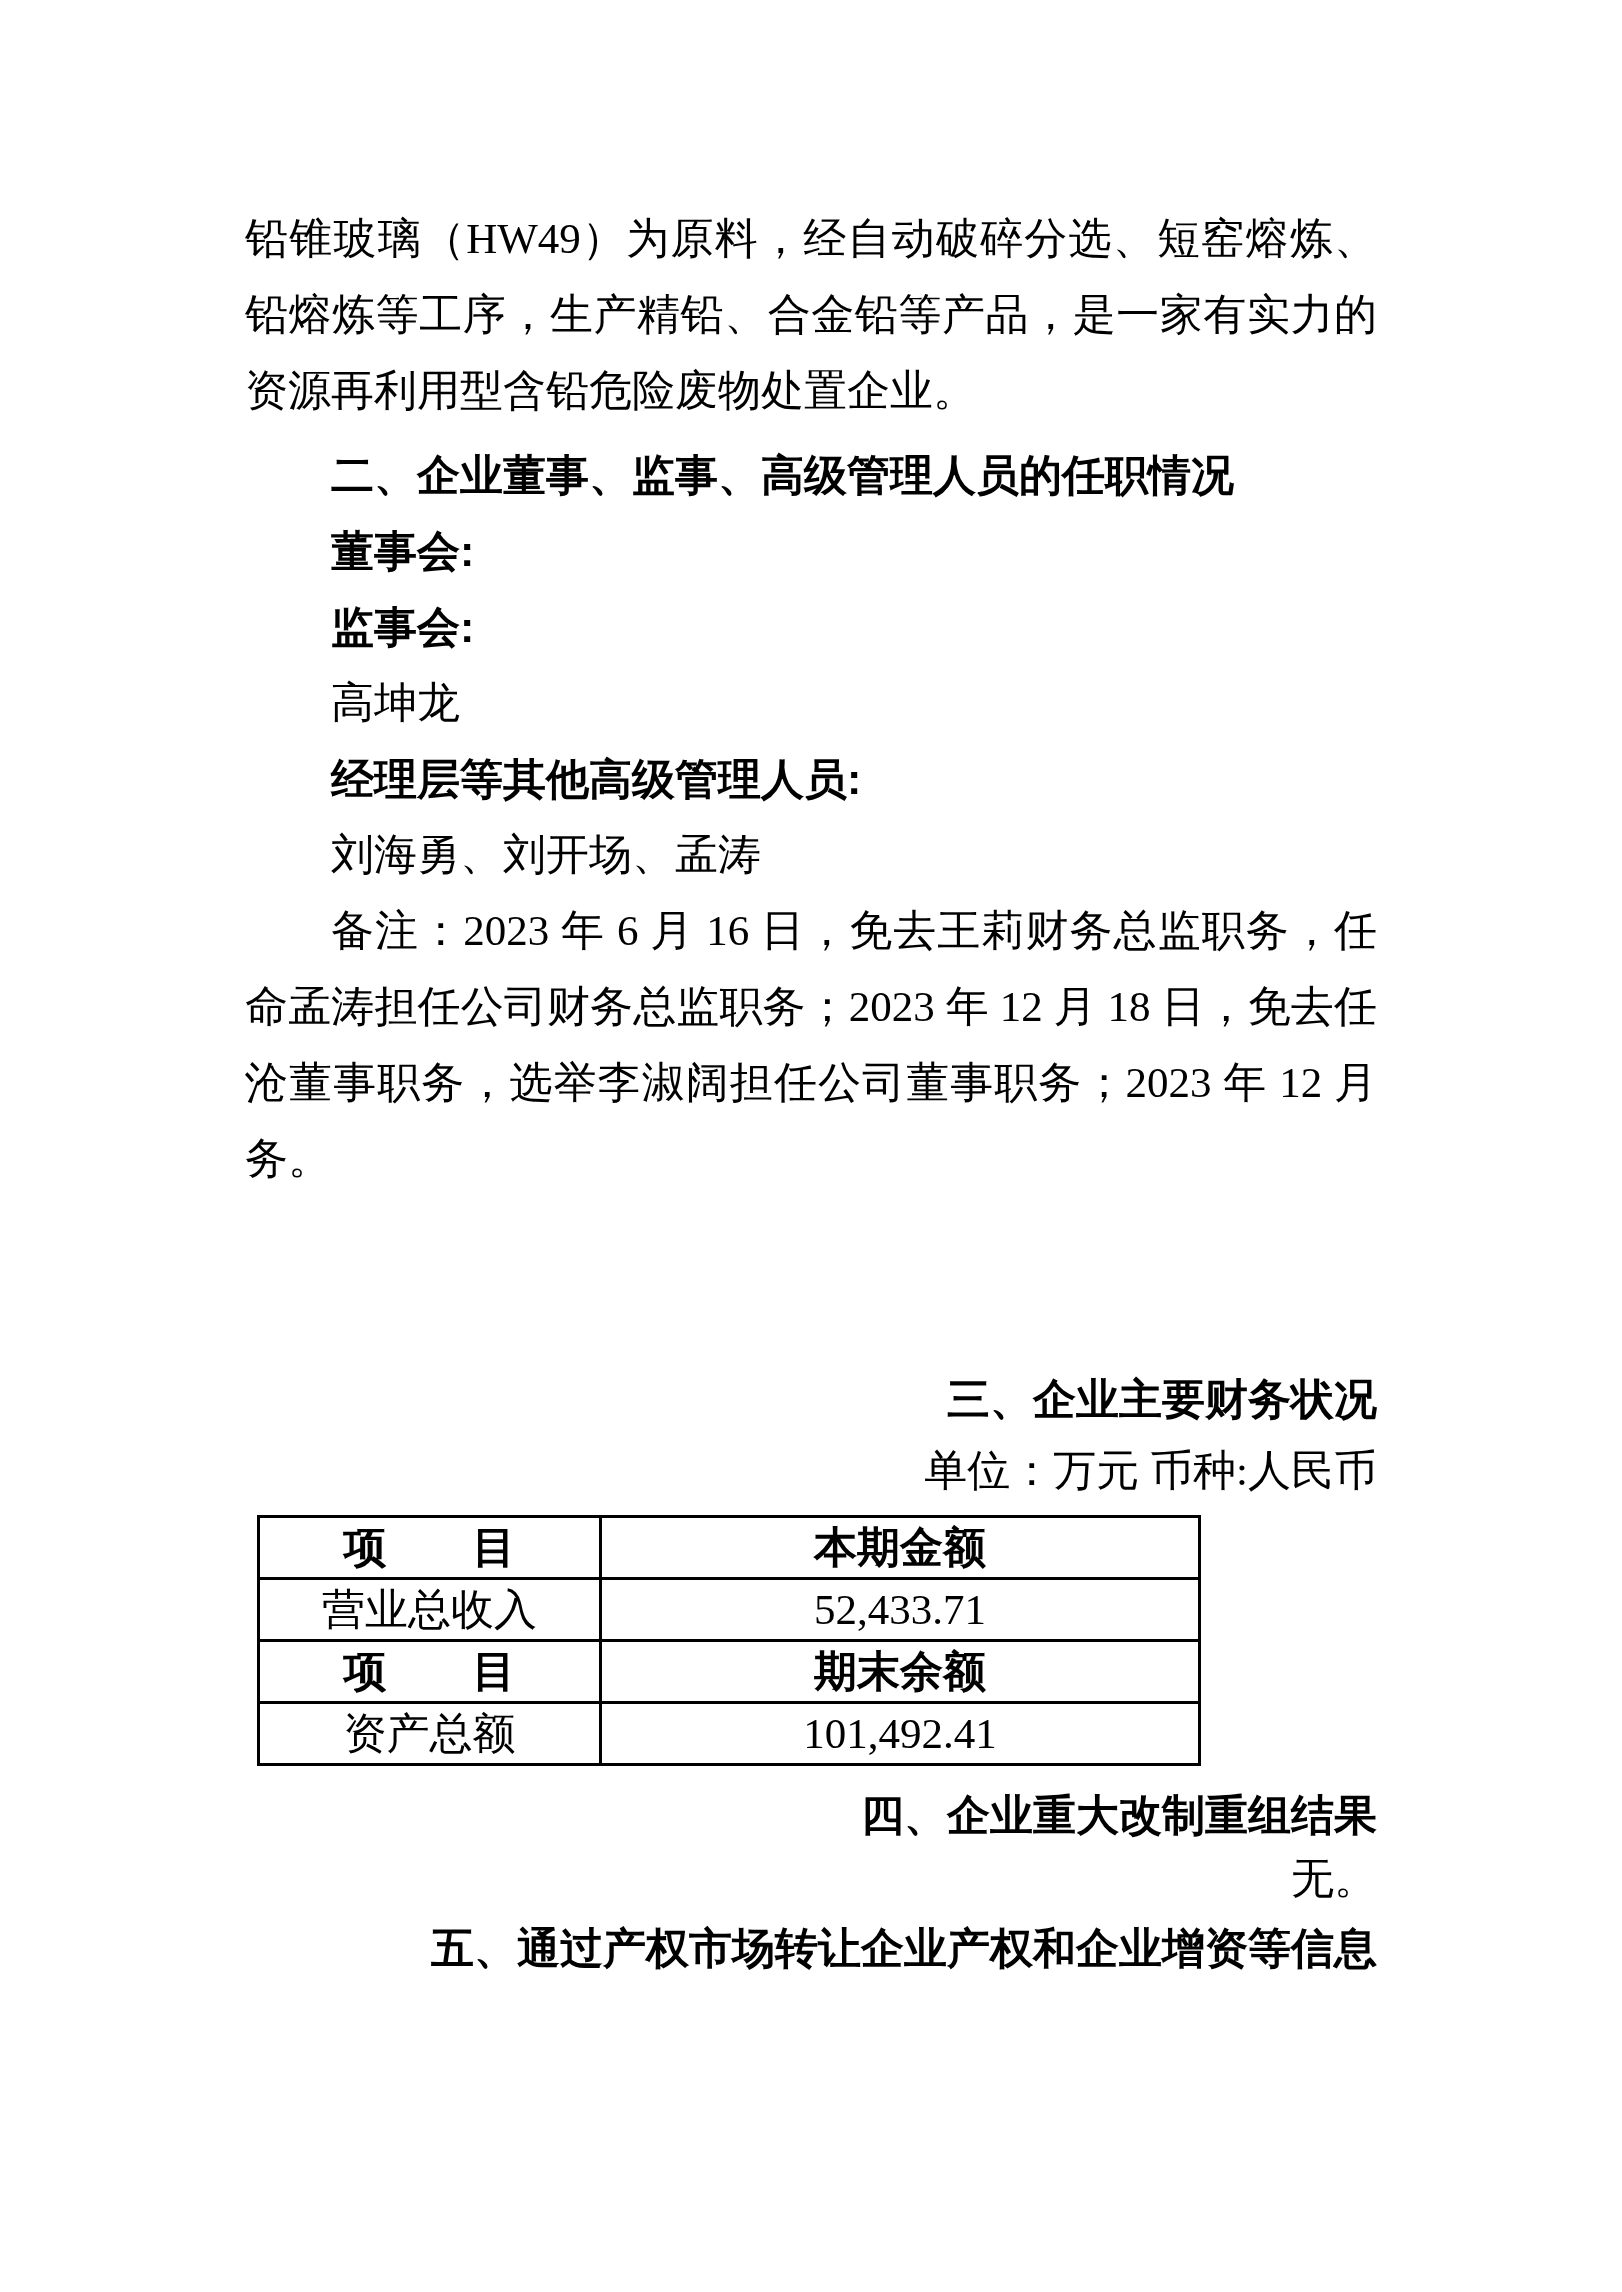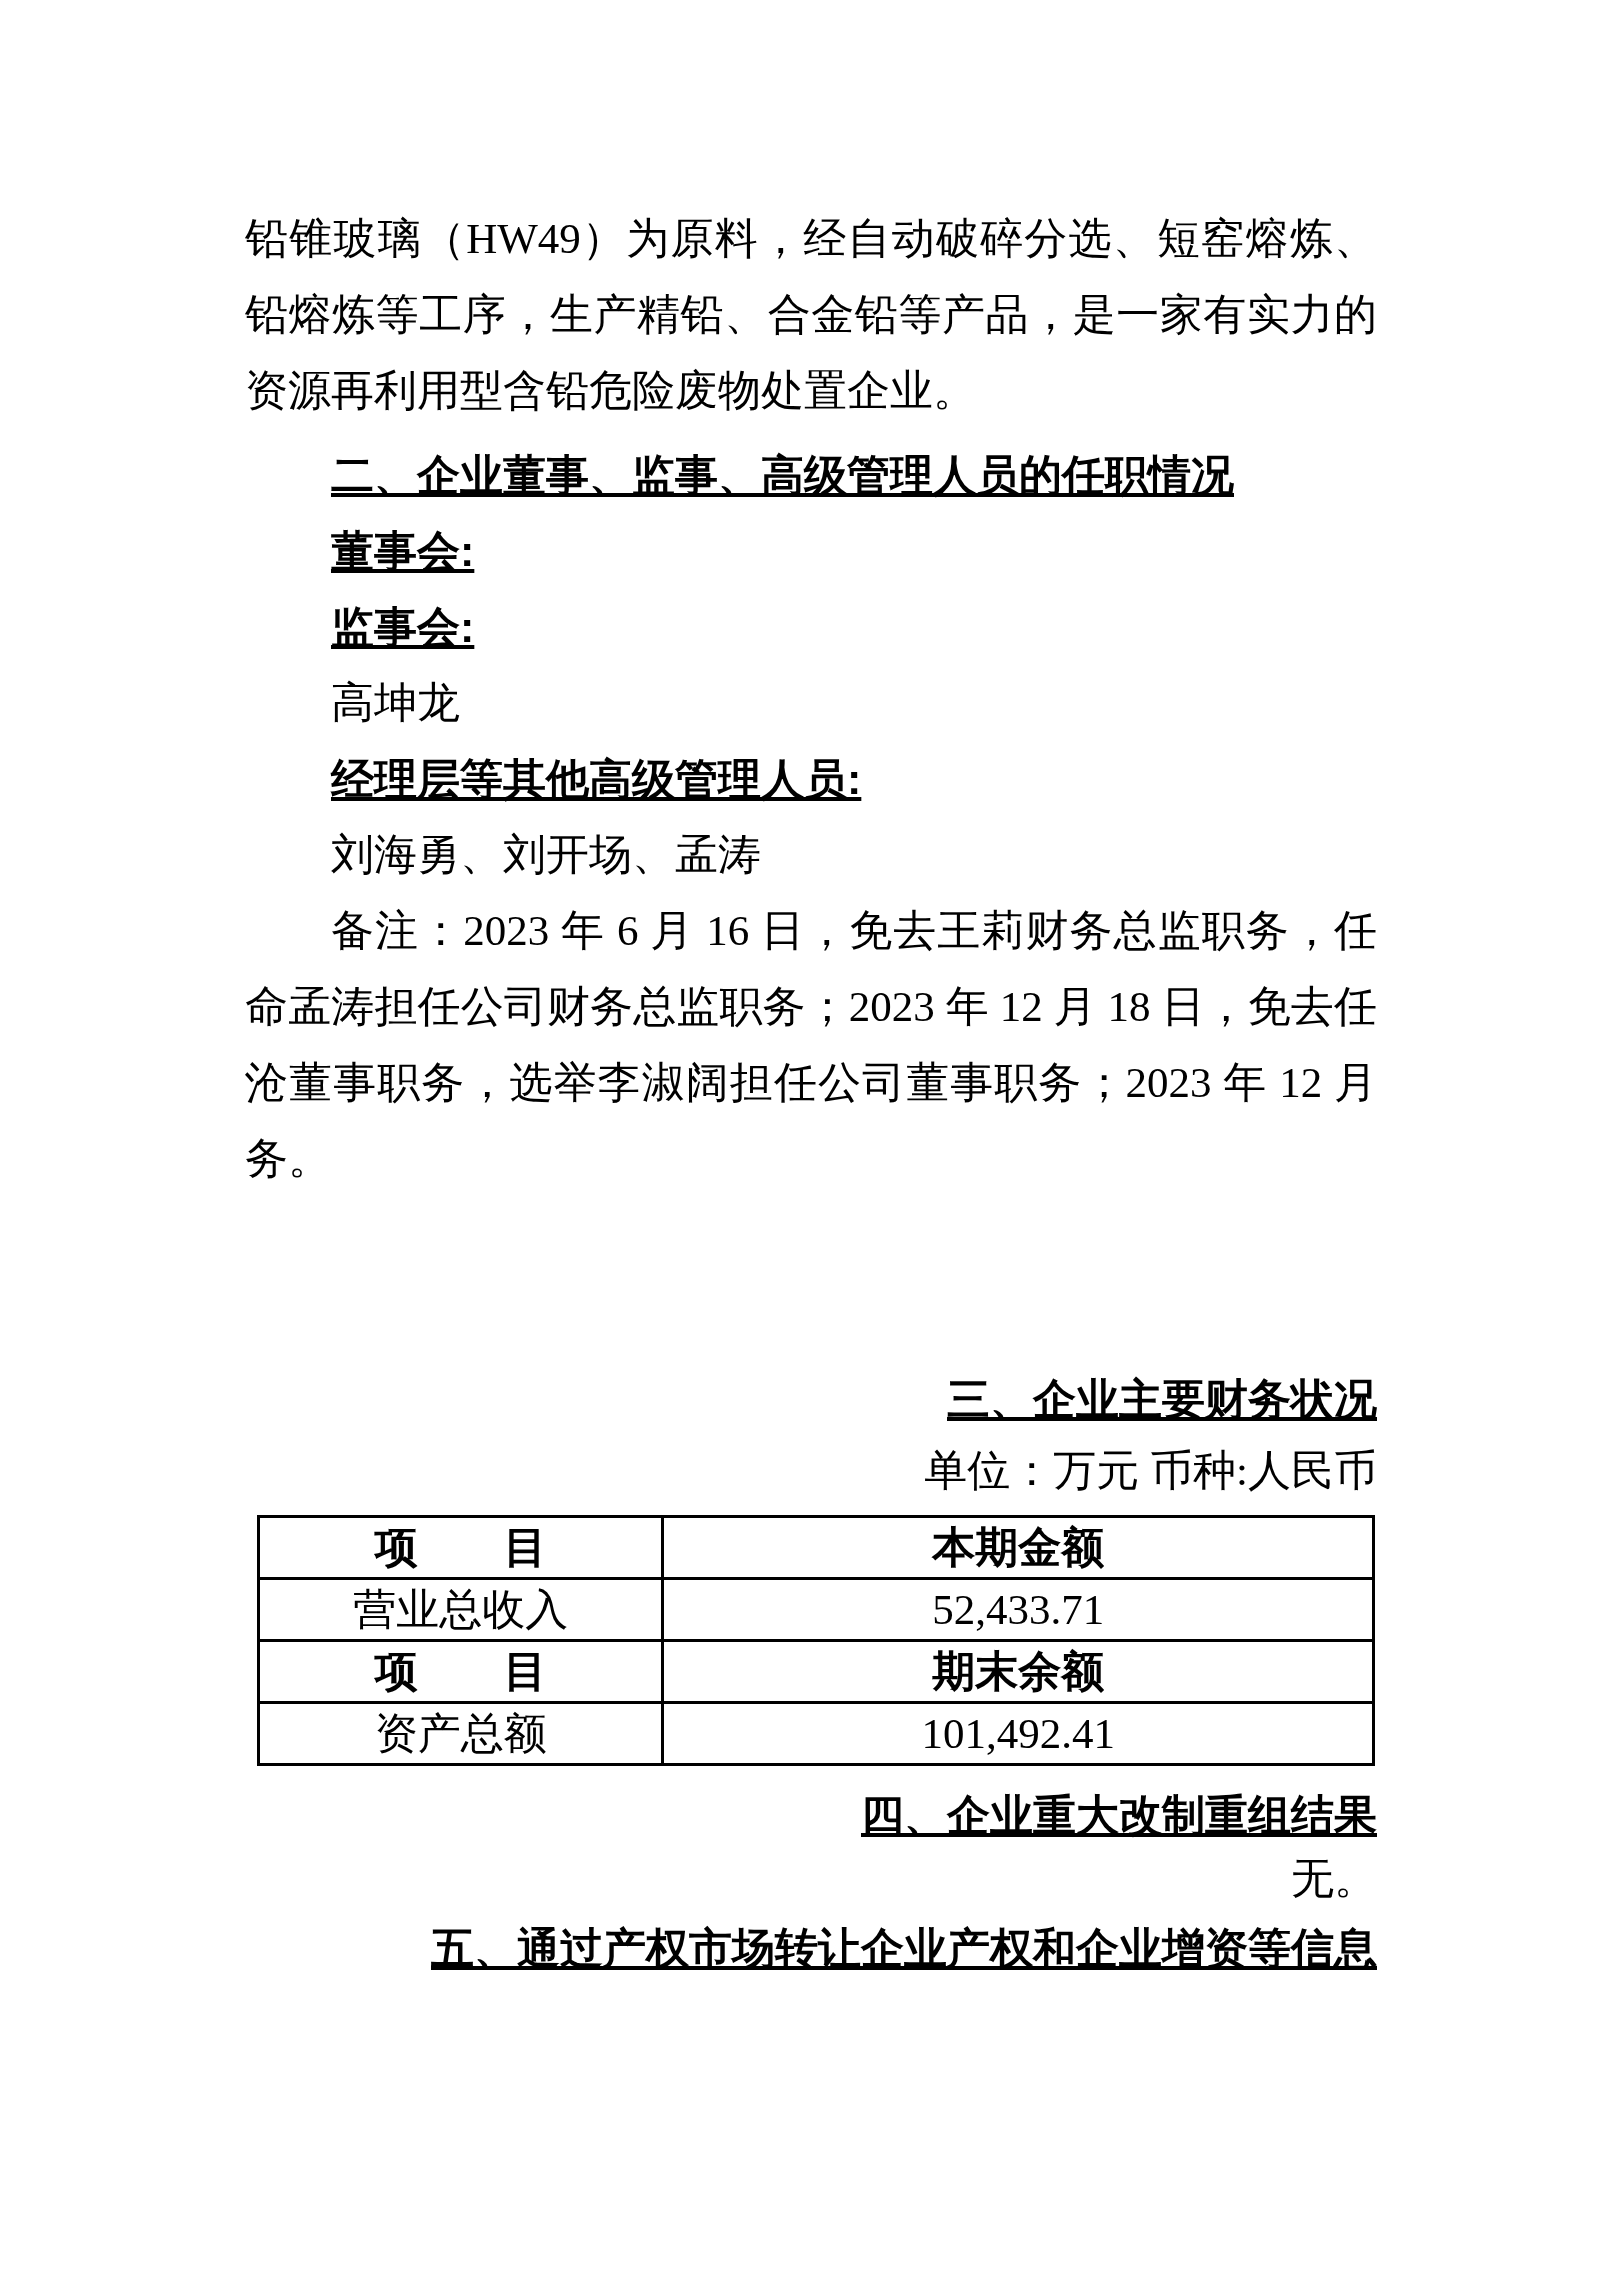--- a/index.html
+++ b/index.html
@@ -22,39 +22,38 @@
   }
   .just{
     text-align:justify;
     text-align-last:justify;
     text-justify:inter-character;
   }
   .ind{text-indent:2em;}
   .hd{
     font-family:"Liberation Sans","DejaVu Sans",sans-serif;
     font-weight:bold;
-    text-decoration:underline;
   }
   .single{
     position:absolute;
     left:245px;
     width:1132px;
     font-size:43px;
     line-height:47px;
     height:59px;
     overflow:hidden;
     white-space:pre-wrap;
     text-align:right;
   }
   .right{text-align:right;margin-top:16px;}
   .fin-table{
     position:absolute;
     left:257px;
     top:1515px;
-    width:1118px;
+    width:944px;
     border-collapse:collapse;
     table-layout:fixed;
   }
   .fin-table td{
     border:3.9px solid #000000;
     height:59px;
     text-align:center;
     vertical-align:middle;
     font-size:43px;
     padding:0;

